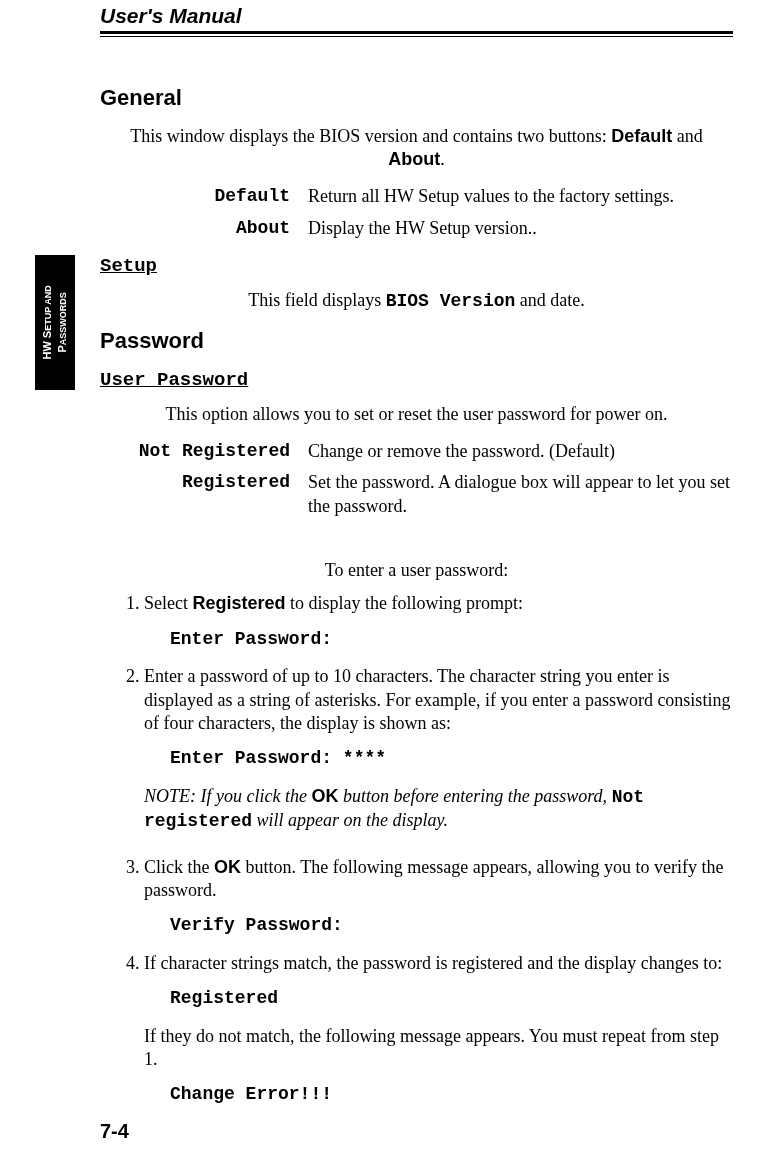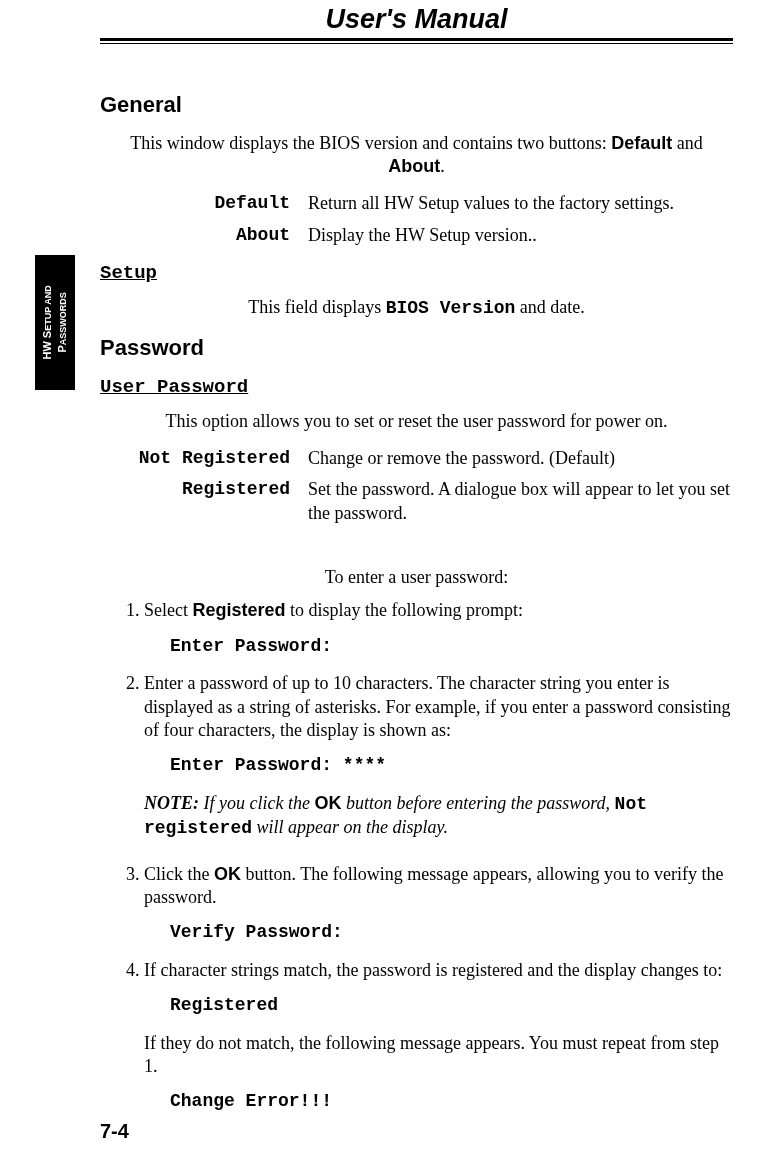--- a/index.html
+++ b/index.html
@@ -37,29 +37,28 @@
     .header {
       position: absolute;
       top: 4px;
       left: 100px;
       right: 44px;
     }
     .header-title {
       font-family: Arial, Helvetica, sans-serif;
       font-style: italic;
       font-weight: bold;
-      font-size: 27px;
+      font-size: 21px;
       margin: 0 0 3px 0;
-      text-align: center;
     }
     .header-rule-thick { border-top: 3px solid #000; margin-bottom: 2px; }
     .header-rule-thin { border-top: 1px solid #000; }
     .content {
       position: absolute;
-      top: 91px;
+      top: 84px;
       left: 100px;
       right: 44px;
       font-size: 18px;
       line-height: 1.3;
     }
     h2.section {
       font-family: Arial, Helvetica, sans-serif;
       font-weight: bold;
       font-size: 22px;
       margin: 0 0 12px 0;
@@ -98,21 +97,21 @@
       font-weight: bold;
       font-size: 18px;
       margin: 8px 0 14px 26px;
     }
     .note {
       margin: 6px 0 22px 0;
       font-size: 18px;
     }
     .note .lead {
       font-style: italic;
-      font-weight: bold;
+      font-weight: normal;
     }
     .note .body { font-style: italic; }
     .footer {
       position: absolute;
       bottom: 15px;
       left: 100px;
       font-family: Arial, Helvetica, sans-serif;
       font-weight: bold;
       font-size: 20px;
       text-align: right;

